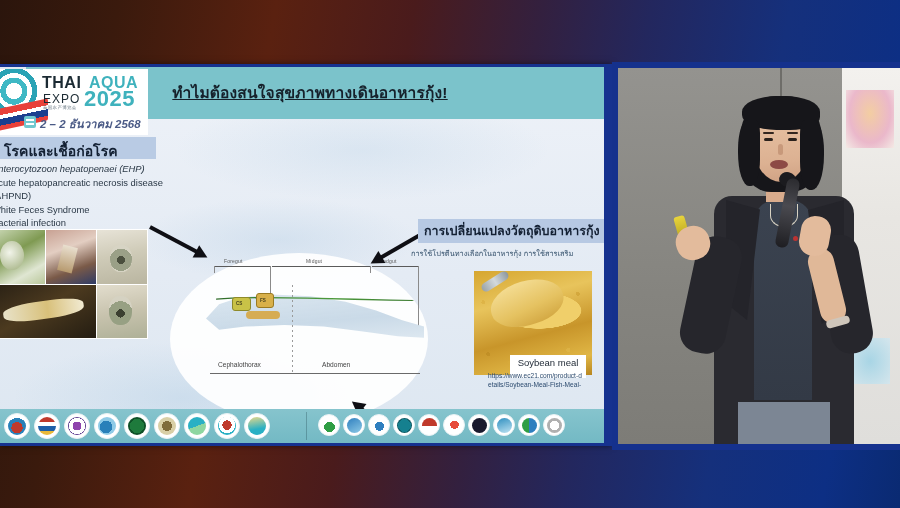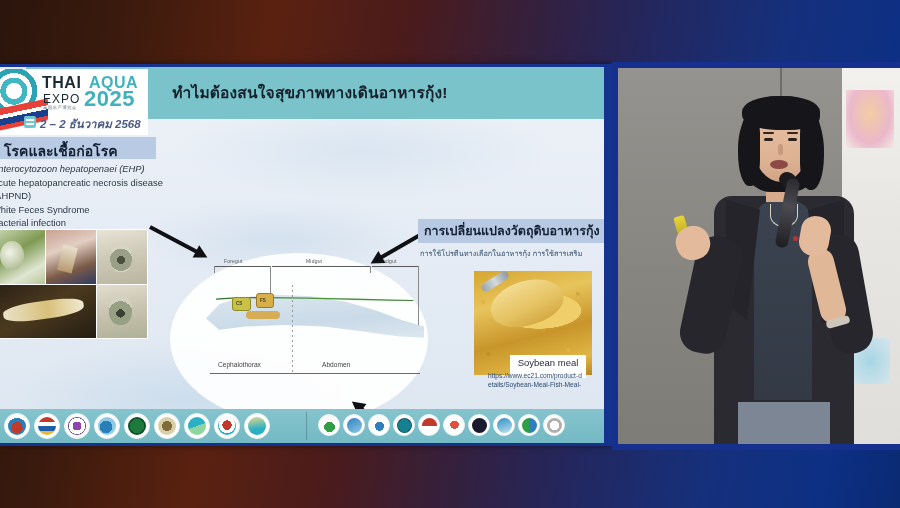--- a/index.html
+++ b/index.html
@@ -32,21 +32,21 @@
       linear-gradient(180deg,#eef2f8 0%,#e4ebf4 55%,#dde7f1 100%);
   }
 
   
   .top-band{
     position:absolute;left:26px;top:0;right:0;height:52px;
     background:#7bc3cb;
   }
   .top-band .title{
     position:absolute;left:0;right:10px;top:13px;text-align:center;
-    font-size:15.5px;font-weight:bold;color:#16212b;letter-spacing:.2px;
+    font-size:15.5px;font-weight:bold;color:#16212b;letter-spacing:.2px;text-decoration:underline;
   }
   .band-left-pad{
     position:absolute;left:0;top:0;width:26px;height:52px;background:#dfe7f1;
   }
 
   
   .expo{
     position:absolute;left:-4px;top:2px;width:152px;height:66px;
     background:#ffffff;border:0;overflow:hidden;
   }
@@ -440,21 +440,21 @@
       <div class="arrow" style="left:200px;top:398px;width:62px;transform:rotate(-52deg);">
         <div class="shaft" style="width:50px;"></div>
           <div class="head" style="left:48px;"></div>
       </div>
       <div class="arrow" style="left:400px;top:372px;width:62px;transform:rotate(218deg);">
         <div class="shaft" style="width:50px;"></div>
           <div class="head" style="left:48px;"></div>
       </div>
 
       <div class="co" style="left:418px;top:152px;">การเปลี่ยนแปลงวัตถุดิบอาหารกุ้ง</div>
-      <div class="co-sub" style="left:420px;top:180px;">การใช้โปรตีนทางเลือกในอาหารกุ้ง การใช้สารเสริม</div>
+      <div class="co-sub" style="left:411px;top:180px;">การใช้โปรตีนทางเลือกในอาหารกุ้ง การใช้สารเสริม</div>
 
       <div class="co" style="left:392px;top:352px;">การเปลี่ยนแปลงทางธรรมชาติของกุ้ง</div>
 
       <div class="co" style="left:48px;top:364px;">สิ่งแวดล้อมและสารเคมี</div>
 
       <div class="soy">
           <div class="soy-grain"></div>
         </div>
       <div class="soy-cap">Soybean meal</div>
       <div class="soy-url">https://www.ec21.com/product-details/Soybean-Meal-Fish-Meal-</div>

